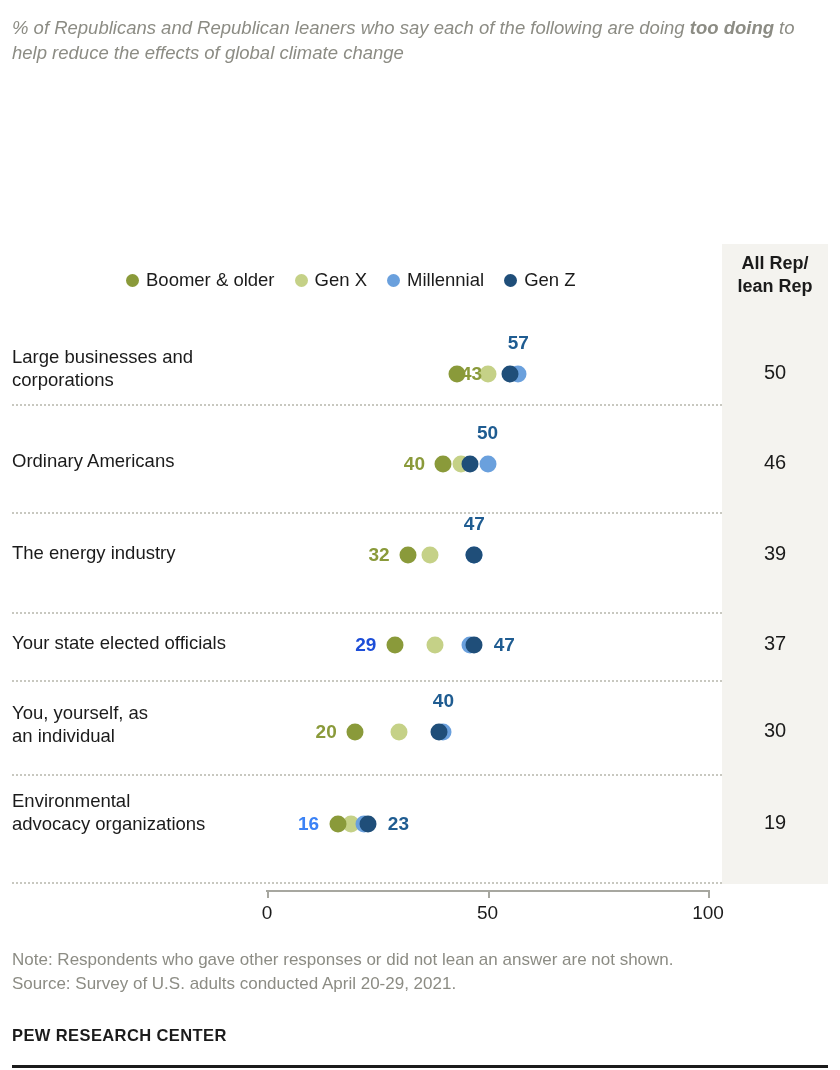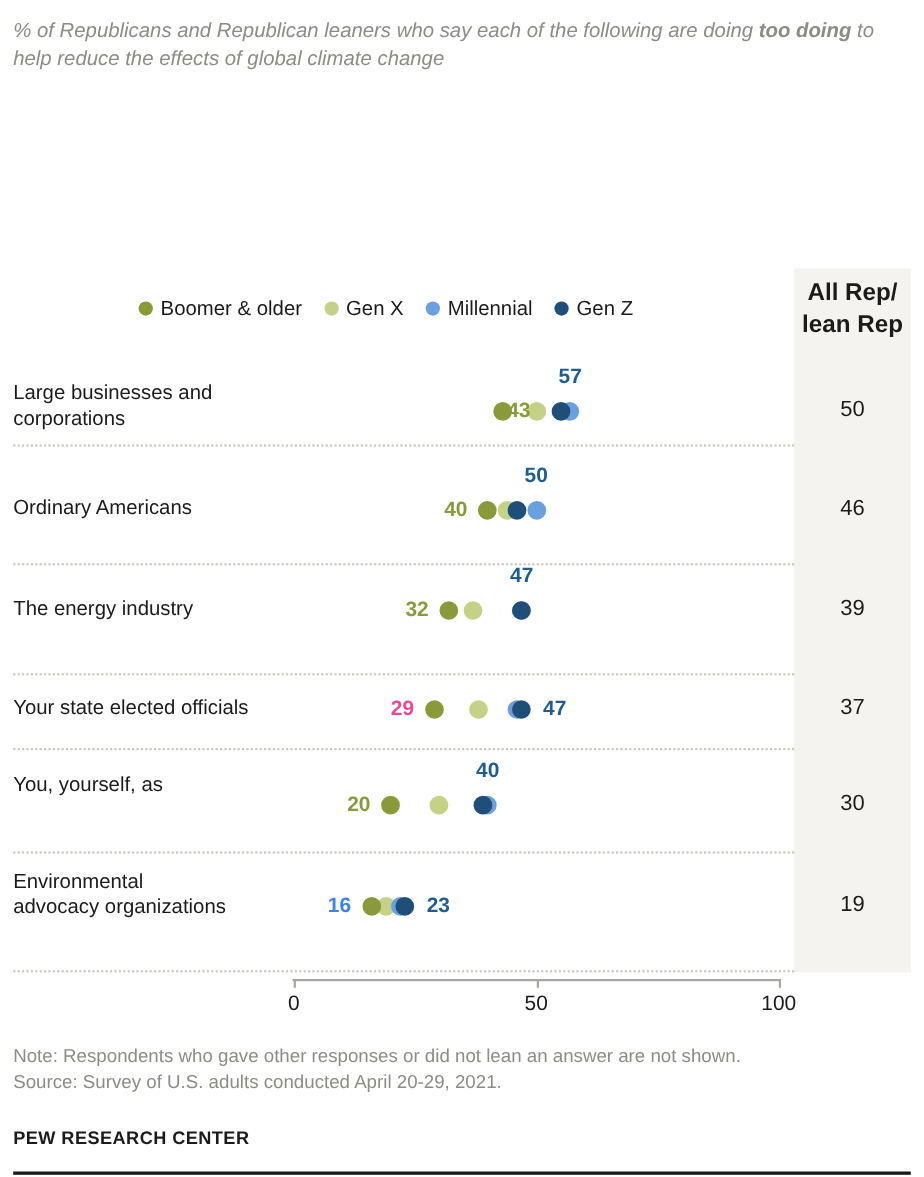--- a/index.html
+++ b/index.html
@@ -53,21 +53,21 @@
     width: 106px;
     height: 640px;
     background: #f4f3ef;
   }
   .right-col-head {
     position: absolute;
     left: 722px;
     top: 236px;
     width: 106px;
     text-align: center;
-    font-size: 22px;
+    font-size: 18px;
     font-weight: bold;
     line-height: 1.3;
     color: #1b1b1b;
   }
 
   
   .legend {
     position: absolute;
     left: 126px;
     top: 253px;
@@ -268,20 +268,21 @@
         <div class="row-total" style="top: 320px;">37</div>
         <div class="dot" style="left: 434.58px; top: 333px; background: rgb(197, 209, 135);"></div>
         <div class="dot" style="left: 394.89px; top: 333px; background: rgb(138, 154, 58);"></div>
         <div class="dot" style="left: 469.86px; top: 333px; background: rgb(106, 160, 221);"></div>
         <div class="dot" style="left: 474.27px; top: 333px; background: rgb(31, 78, 121);"></div>
         <div class="divider" style="top: 368px;"></div>
       </div>
       <div class="row" style="top: 0px;">
         <div class="row-label" style="top: 390px;">
           <div>You, yourself, as</div>
+          <div>an individual</div>
         </div>
         <div class="row-total" style="top: 407px;">30</div>
         <div class="dot" style="left: 399.3px; top: 420px; background: rgb(197, 209, 135);"></div>
         <div class="dot" style="left: 355.2px; top: 420px; background: rgb(138, 154, 58);"></div>
         <div class="dot" style="left: 443.4px; top: 420px; background: rgb(106, 160, 221);"></div>
         <div class="dot" style="left: 438.99px; top: 420px; background: rgb(31, 78, 121);"></div>
         <div class="divider" style="top: 462px;"></div>
       </div>
       <div class="row" style="top: 0px;">
         <div class="row-label" style="top: 478px;">
@@ -294,21 +295,21 @@
         <div class="dot" style="left: 364.02px; top: 512px; background: rgb(106, 160, 221);"></div>
         <div class="dot" style="left: 368.43px; top: 512px; background: rgb(31, 78, 121);"></div>
         <div class="divider" style="top: 570px;"></div>
       </div>
       <div class="dot-label" style="color: rgb(138, 154, 58); left: 427.63px; top: 62px; margin-left: 44px;">43</div>
       <div class="dot-label" style="color: rgb(31, 92, 145); left: 518.37px; top: 31px;">57</div>
       <div class="dot-label" style="color: rgb(138, 154, 58); left: 414.4px; top: 152px;">40</div>
       <div class="dot-label" style="color: rgb(31, 92, 145); left: 487.5px; top: 121px;">50</div>
       <div class="dot-label" style="color: rgb(138, 154, 58); left: 379.12px; top: 243px;">32</div>
       <div class="dot-label" style="color: rgb(31, 92, 145); left: 474.27px; top: 212px;">47</div>
-      <div class="dot-label" style="color: #ec4899; left: 365.89px; top: 333px;">29</div>
+      <div class="dot-label" style="color: #1d4ed8; left: 365.89px; top: 333px;">29</div>
       <div class="dot-label" style="color: rgb(31, 92, 145); left: 504.27px; top: 333px;">47</div>
       <div class="dot-label" style="color: rgb(138, 154, 58); left: 326.2px; top: 420px;">20</div>
       <div class="dot-label" style="color: rgb(31, 92, 145); left: 443.4px; top: 389px;">40</div>
       <div class="dot-label" style="color: #3b82f6; left: 308.56px; top: 512px;">16</div>
       <div class="dot-label" style="color: rgb(31, 92, 145); left: 398.43px; top: 512px;">23</div>
     </div>
 
   <div class="axis-line"></div>
   <div id="axis-ticks">
       <div class="tick" style="left: 267px;"></div>

